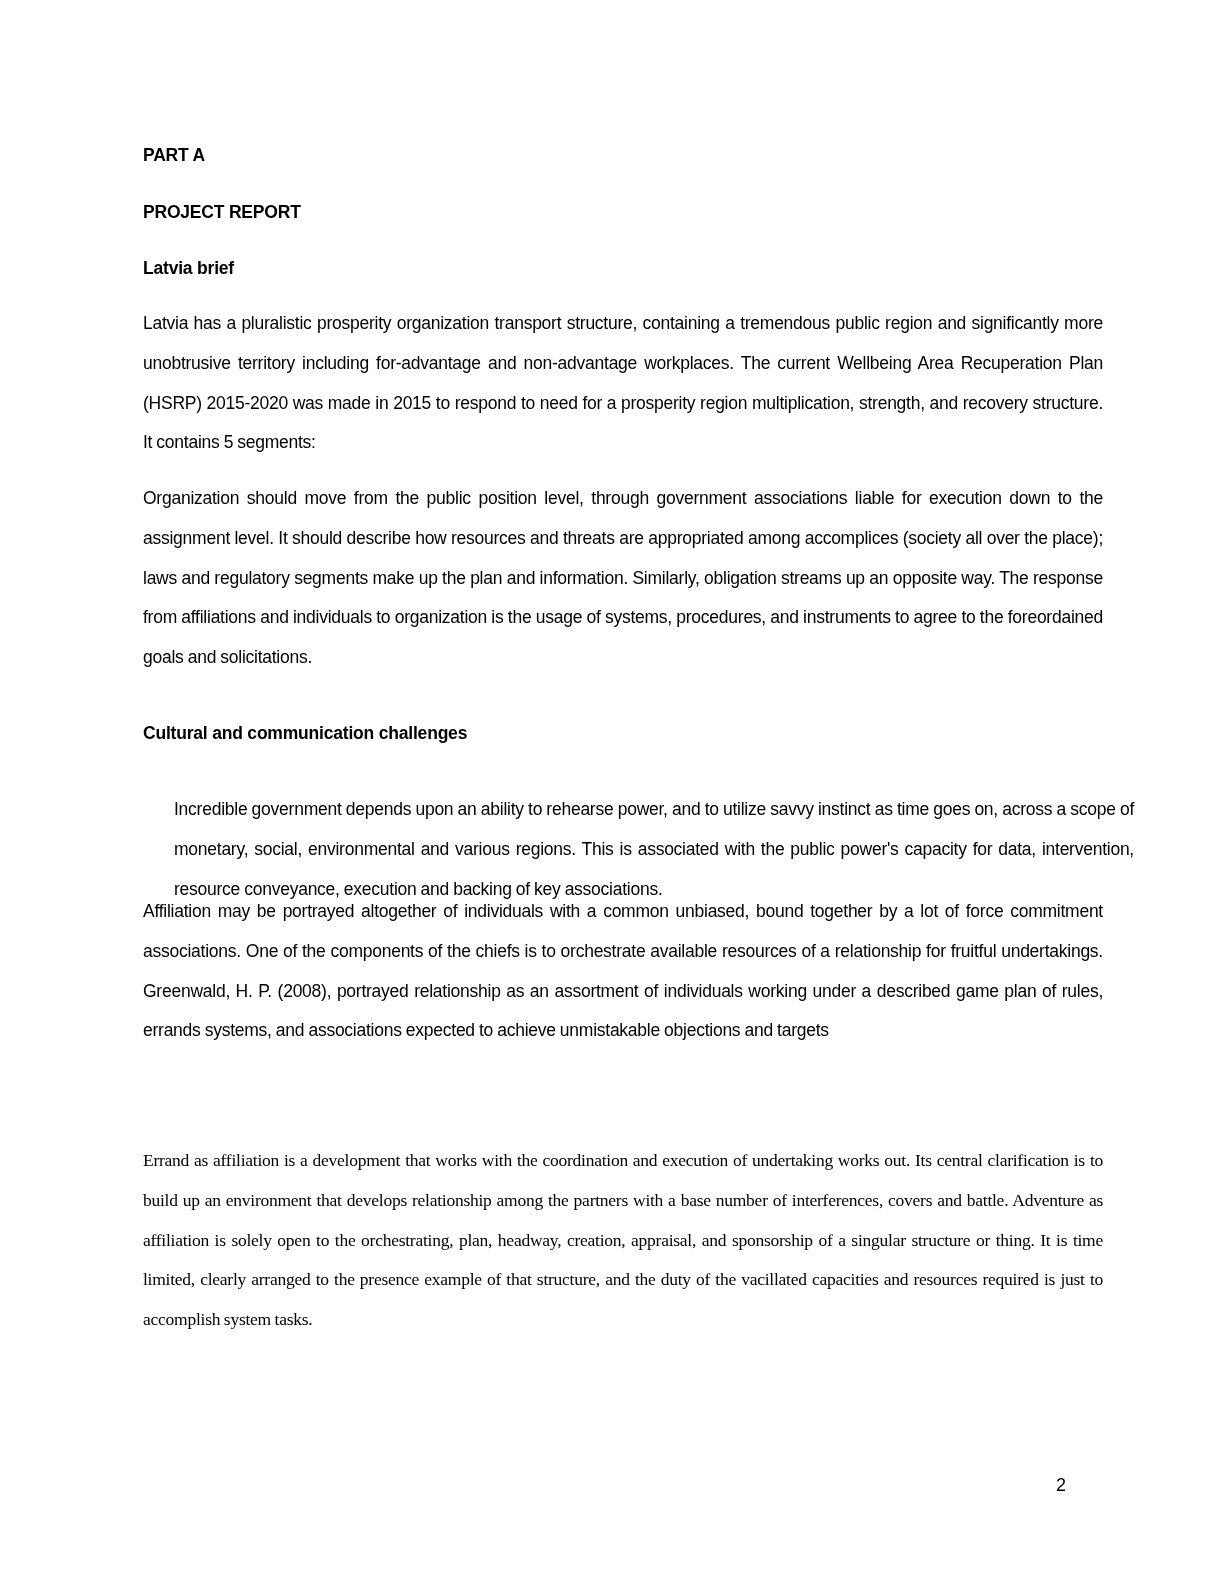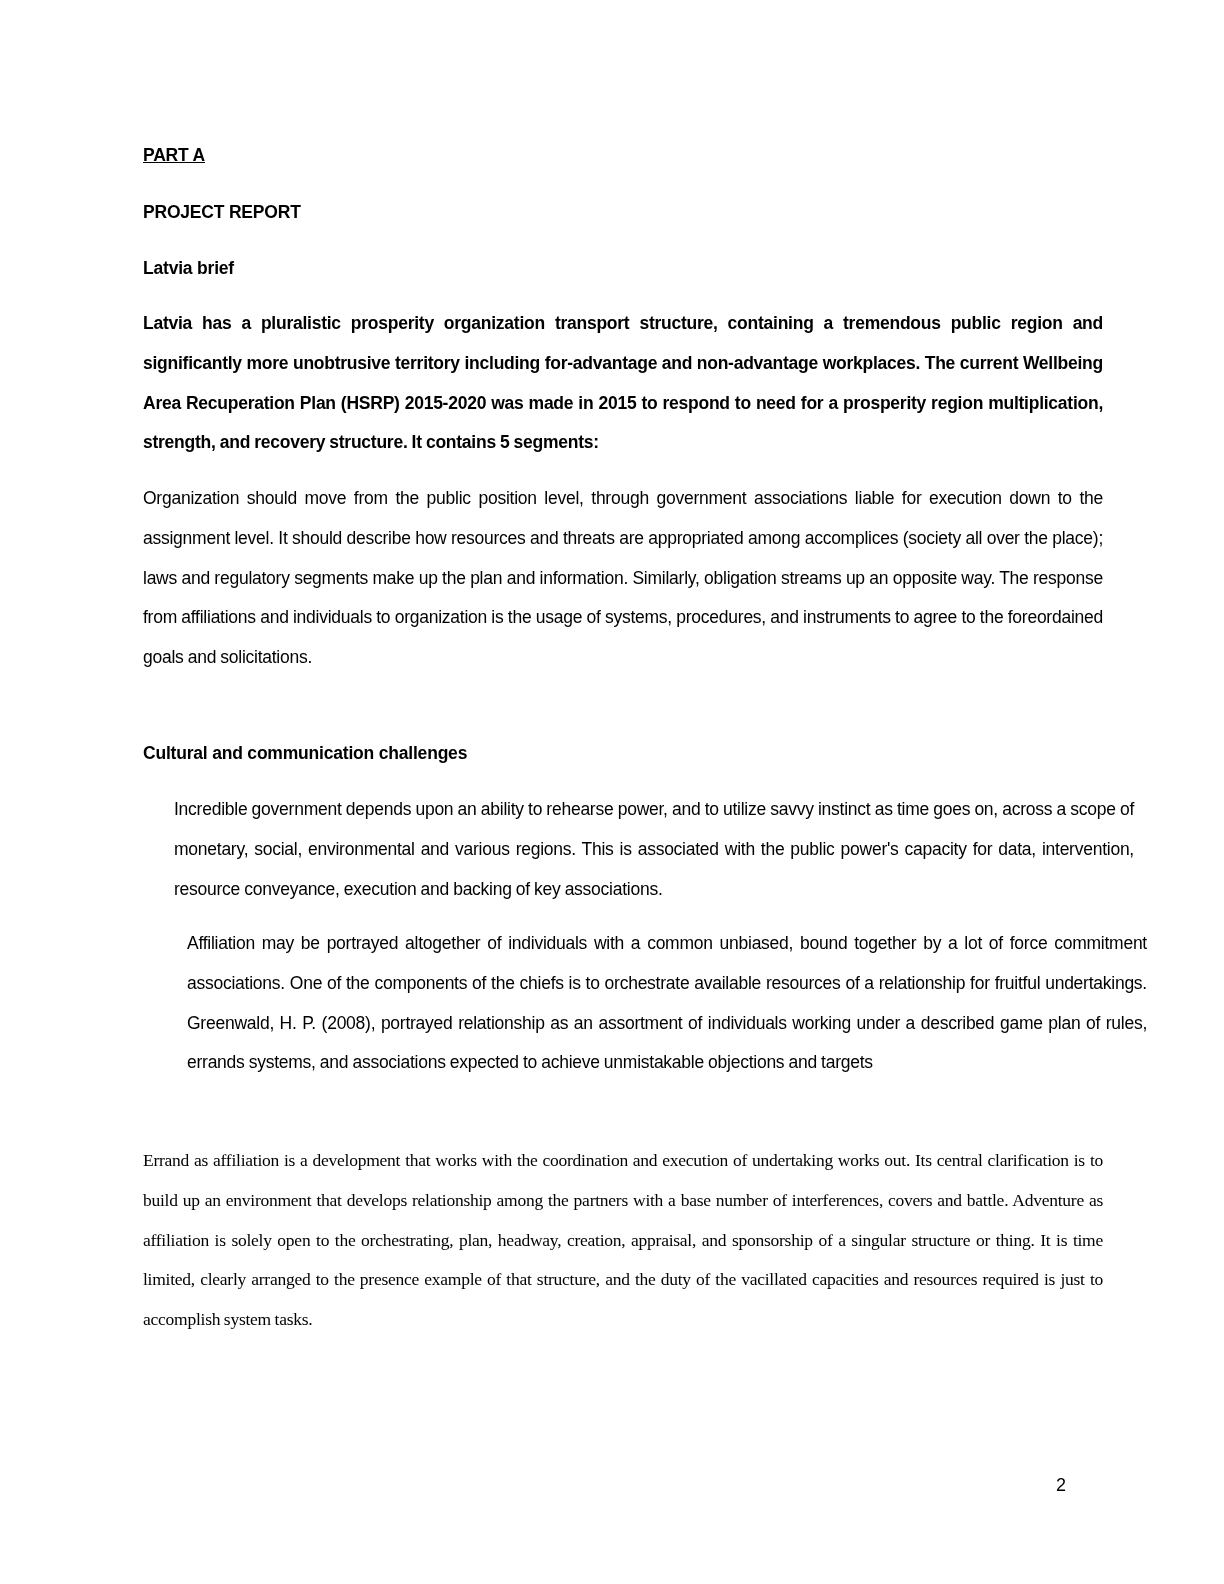--- a/index.html
+++ b/index.html
@@ -29,40 +29,40 @@
       top: 140px;
       width: 960px;
     }
     .heading {
       font-weight: bold;
       font-size: 17.5px;
       line-height: 30px;
       margin: 0;
       letter-spacing: -0.2px;
     }
-    .h-part { position: absolute; left: 0; top: 0; text-decoration: underline; }
+    .h-part { position: absolute; left: 0; top: 0; }
     .h-project { position: absolute; left: 0; top: 57px; }
     .h-country { position: absolute; left: 0; top: 113px; }
-    .h-cultural { position: absolute; left: 0; top: 598px; }
+    .h-cultural { position: absolute; left: 0; top: 578px; }
 
     .para {
       position: absolute;
       left: 0;
       width: 960px;
       margin: 0;
       font-size: 17.5px;
       line-height: 39.8px;
       text-align: justify;
       letter-spacing: -0.25px;
       word-spacing: -0.5px;
     }
-    .p1 { top: 164px; font-weight: bold; }
+    .p1 { top: 164px; }
     .p2 { top: 339px; }
     .p3 { top: 650px; margin-left: 31px; }
-    .p4 { top: 784px; margin-left: 44px; }
+    .p4 { top: 752px; }
     .p5 { top: 1001px; font-family: Liberation Serif, serif; }
 
     .page-number {
       position: absolute;
       left: 1056px;
       top: 1473px;
       font-size: 18px;
       line-height: 24px;
     }
   </style>

